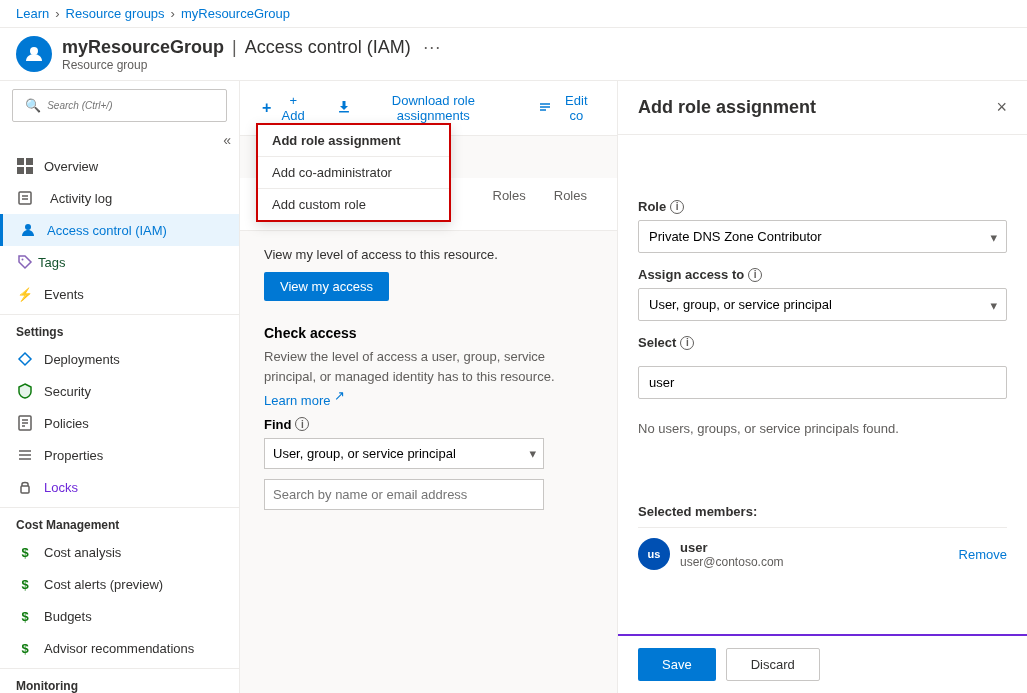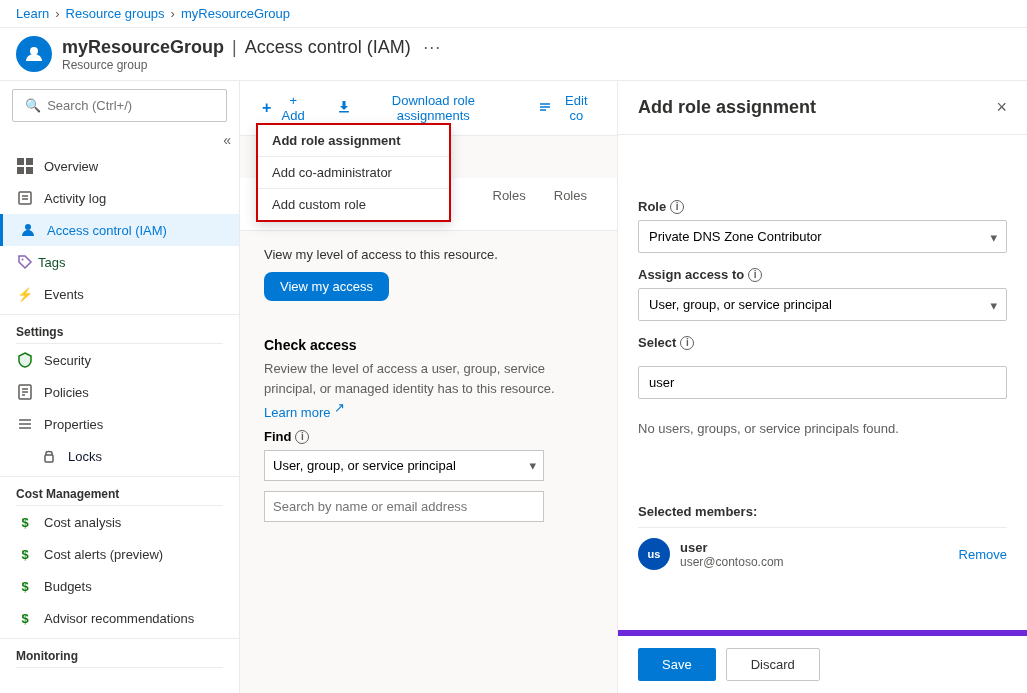--- a/index.html
+++ b/index.html
@@ -41,40 +41,40 @@
     <div style="font-size:12px;color:#605e5c;">Resource group</div>
   </div>
 </div>
 
 <div class="main-layout" style="display:flex;flex:1;overflow:hidden;height:calc(693px - 80px);">
 
   <div style="width:240px;background:#fff;border-right:1px solid #edebe9;overflow-y:auto;flex-shrink:0;display:flex;flex-direction:column;">
 
     <div style="padding:8px 12px;border-bottom:1px solid #edebe9;display:flex;align-items:center;gap:6px;border:1px solid #c8c6c4;margin:8px 12px;border-radius:2px;">
       <span style="color:#605e5c;font-size:13px;">🔍</span>
-      <input style="border: none; outline: none; font-size: 13px; width: 100%; color: #737373; background: transparent;" type="text" placeholder="Search (Ctrl+/)">
+      <input style="border: none; outline: none; font-size: 10px; width: 100%; color: #737373; background: transparent; font-style: italic;" type="text" placeholder="Search (Ctrl+/)">
     </div>
 
     <div style="display:flex;justify-content:flex-end;padding:2px 8px;">
       <button style="background:none;border:none;cursor:pointer;color:#605e5c;font-size:14px;">«</button>
     </div>
 
     <div>
       <div style="display:flex;align-items:center;gap:10px;padding:7px 16px;cursor:pointer;color:#323130;">
         <span style="width:18px;height:18px;display:flex;align-items:center;justify-content:center;">
           <svg width="16" height="16" viewBox="0 0 16 16" fill="#605e5c">
               <rect x="0" y="0" width="7" height="7"></rect>
               <rect x="9" y="0" width="7" height="7"></rect>
               <rect x="0" y="9" width="7" height="7"></rect>
               <rect x="9" y="9" width="7" height="7"></rect>
             </svg>
         </span>
         <span>Overview</span>
       </div>
-      <div style="display:flex;align-items:center;gap:10px;padding:7px 16px;cursor:pointer;color:#323130;">
+      <div style="display:flex;align-items:center;gap:16px;padding:7px 16px;cursor:pointer;color:#323130;">
         <span style="width:18px;height:18px;display:flex;align-items:center;justify-content:center;">
           <svg width="16" height="16" viewBox="0 0 16 16" fill="none" stroke="#605e5c" stroke-width="1.5">
               <rect x="2" y="2" width="12" height="12" rx="1"></rect>
               <line x1="5" y1="6" x2="11" y2="6"></line>
               <line x1="5" y1="9" x2="11" y2="9"></line>
             </svg>
         </span>
         <span>Activity log</span>
       </div>
       <div style="display:flex;align-items:center;gap:10px;padding:7px 16px;cursor:pointer;color:#0078d4;background:#e8f4fd;border-left:3px solid #0078d4;font-weight:500;">
@@ -98,20 +98,28 @@
       <div style="display:flex;align-items:center;gap:10px;padding:7px 16px;cursor:pointer;color:#323130;">
         <span style="width:18px;height:18px;display:flex;align-items:center;justify-content:center;color:#f8a800;">⚡</span>
         <span>Events</span>
       </div>
     </div>
 
     <div style="padding:10px 16px 4px;font-size:12px;font-weight:600;color:#323130;border-top:1px solid #edebe9;margin-top:4px;">Settings</div>
     <div style="height:1px;background:#edebe9;margin:0 16px;"></div>
     <div style="display:flex;align-items:center;gap:10px;padding:7px 16px;cursor:pointer;color:#323130;">
       <span style="width:18px;height:18px;display:flex;align-items:center;justify-content:center;">
+        <svg width="16" height="16" viewBox="0 0 16 16" fill="none" stroke="#0078d4" stroke-width="1.5">
+            <path d="M8 2 L14 8 L8 14 L2 8 Z"></path>
+          </svg>
+      </span>
+      <span>Deployments</span>
+    </div>
+    <div style="display:flex;align-items:center;gap:10px;padding:7px 16px;cursor:pointer;color:#323130;">
+      <span style="width:18px;height:18px;display:flex;align-items:center;justify-content:center;">
         <svg width="16" height="16" viewBox="0 0 16 16" fill="none" stroke="#107c10" stroke-width="1.5">
             <path d="M8 1 L14 4 L14 9 C14 12 11 14.5 8 15 C5 14.5 2 12 2 9 L2 4 Z" fill="#e6f4ea" stroke="#107c10"></path>
           </svg>
       </span>
       <span>Security</span>
     </div>
     <div style="display:flex;align-items:center;gap:10px;padding:7px 16px;cursor:pointer;color:#323130;">
       <span style="width:18px;height:18px;display:flex;align-items:center;justify-content:center;">
         <svg width="16" height="16" viewBox="0 0 16 16" fill="none" stroke="#605e5c" stroke-width="1.5">
             <rect x="2" y="1" width="12" height="14" rx="1"></rect>
@@ -125,21 +133,21 @@
     <div style="display:flex;align-items:center;gap:10px;padding:7px 16px;cursor:pointer;color:#323130;">
       <span style="width:18px;height:18px;display:flex;align-items:center;justify-content:center;">
         <svg width="16" height="16" viewBox="0 0 16 16" fill="none" stroke="#605e5c" stroke-width="1.5">
             <line x1="2" y1="4" x2="14" y2="4"></line>
             <line x1="2" y1="8" x2="14" y2="8"></line>
             <line x1="2" y1="12" x2="14" y2="12"></line>
           </svg>
       </span>
       <span>Properties</span>
     </div>
-    <div style="display:flex;align-items:center;gap:10px;padding:7px 16px;cursor:pointer;color:#0f172a;margin-left:24px;">
+    <div style="display:flex;align-items:center;gap:10px;padding:7px 16px;cursor:pointer;color:#6d28d9;">
       <span style="width:18px;height:18px;display:flex;align-items:center;justify-content:center;">
         <svg width="16" height="16" viewBox="0 0 16 16" fill="none" stroke="#605e5c" stroke-width="1.5">
             <rect x="4" y="7" width="8" height="7" rx="1"></rect>
             <path d="M5 7 V5 C5 3 11 3 11 5 V7"></path>
           </svg>
       </span>
       <span>Locks</span>
     </div>
 
     <div style="padding:10px 16px 4px;font-size:12px;font-weight:600;color:#323130;border-top:1px solid #edebe9;margin-top:4px;">Cost Management</div>
@@ -203,29 +211,29 @@
 
     <div style="background:#fff;padding:0 16px;display:flex;border-bottom:1px solid #edebe9;margin-top:42px;">
       <div style="padding:10px 14px;cursor:pointer;color:#605e5c;border-bottom:2px solid transparent;font-size:13px;">Check access</div>
       <div style="padding:10px 14px;cursor:pointer;color:#605e5c;border-bottom:2px solid transparent;font-size:13px;">Role assignments</div>
       <div style="padding:10px 14px;cursor:pointer;color:#605e5c;border-bottom:2px solid transparent;font-size:13px;">Roles</div>
       <div style="padding:10px 14px;cursor:pointer;color:#605e5c;border-bottom:2px solid transparent;font-size:13px;">Roles</div>
     </div>
 
     <div style="padding:16px 24px;overflow-y:auto;flex:1;">
       <p style="color:#323130;margin-bottom:10px;font-size:13px;">View my level of access to this resource.</p>
-      <button style="background:#0078d4;color:#fff;border:none;padding:7px 16px;font-size:13px;cursor:pointer;border-radius:8px;margin-bottom:36px;">View my access</button>
+      <button style="background:#0078d4;color:#fff;border:none;padding:7px 16px;font-size:13px;cursor:pointer;border-radius:2px;margin-bottom:24px;">View my access</button>
 
       <div>
         <div style="font-weight:600;font-size:14px;margin-bottom:6px;">Check access</div>
         <p style="color:#605e5c;margin-bottom:6px;line-height:1.5;font-size:13px;max-width:320px;">
           <span>Review the level of access a user, group, service principal, or managed identity has to this resource.</span>
           <a href="#" style="color:#0078d4;text-decoration:none;"> <span>Learn more</span> <sup>↗</sup></a>
         </p>
-        <div style="font-size:13px;font-weight:600;margin-bottom:6px;display:flex;align-items:flex-end;gap:4px;">
+        <div style="font-size:13px;font-weight:600;margin-bottom:6px;display:flex;align-items:center;gap:4px;">
           <span>Find</span>
           <span style="display:inline-flex;align-items:center;justify-content:center;width:14px;height:14px;border:1px solid #605e5c;border-radius:50%;font-size:10px;color:#605e5c;cursor:pointer;">i</span>
         </div>
         <div style="position:relative;width:280px;margin-bottom:10px;">
           <select style="width:100%;border:1px solid #c8c6c4;padding:7px 28px 7px 8px;background:#fff;appearance:none;font-size:13px;cursor:pointer;">
             <option>User, group, or service principal</option>
             <option>User</option>
             <option>Group</option>
             <option>Service principal</option>
             <option>Managed identity</option>
@@ -295,19 +303,19 @@
           <div style="width:32px;height:32px;background:#0050b3;border-radius:50%;display:flex;align-items:center;justify-content:center;color:#fff;font-size:11px;font-weight:600;flex-shrink:0;">us</div>
           <div style="flex:1;">
             <div style="font-weight:600;color:#323130;font-size:13px;">user</div>
             <div style="color:#605e5c;font-size:12px;">user@contoso.com</div>
           </div>
           <button style="color:#0078d4;cursor:pointer;background:none;border:none;font-size:13px;">Remove</button>
         </div>
       </div>
     </div>
 
-    <div style="padding:12px 20px;border-top:6px solid #6d28d9;display:flex;gap:10px;background:#fff;">
+    <div style="padding:12px 20px;border-top:2px solid #6d28d9;display:flex;gap:10px;background:#fff;">
       <button style="background:#0078d4;color:#fff;border:none;padding:8px 24px;font-size:13px;cursor:pointer;border-radius:2px;">Save</button>
       <button style="background:#fff;color:#323130;border:1px solid #c8c6c4;padding:8px 24px;font-size:13px;cursor:pointer;border-radius:2px;">Discard</button>
     </div>
   </div>
 
 </div>
 
 </body></html>

